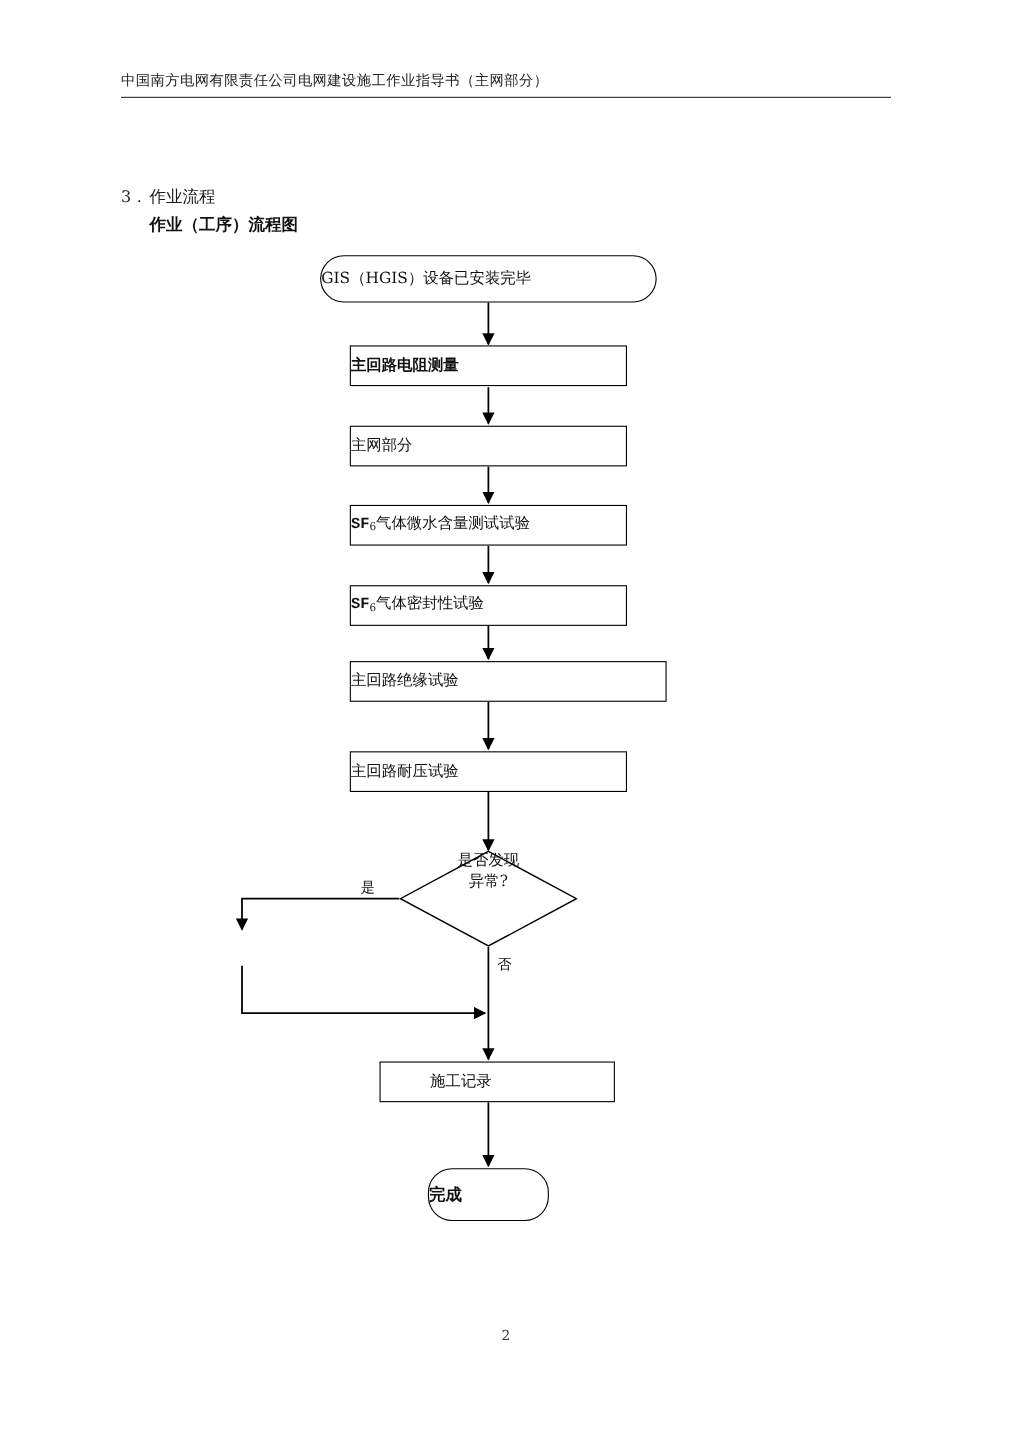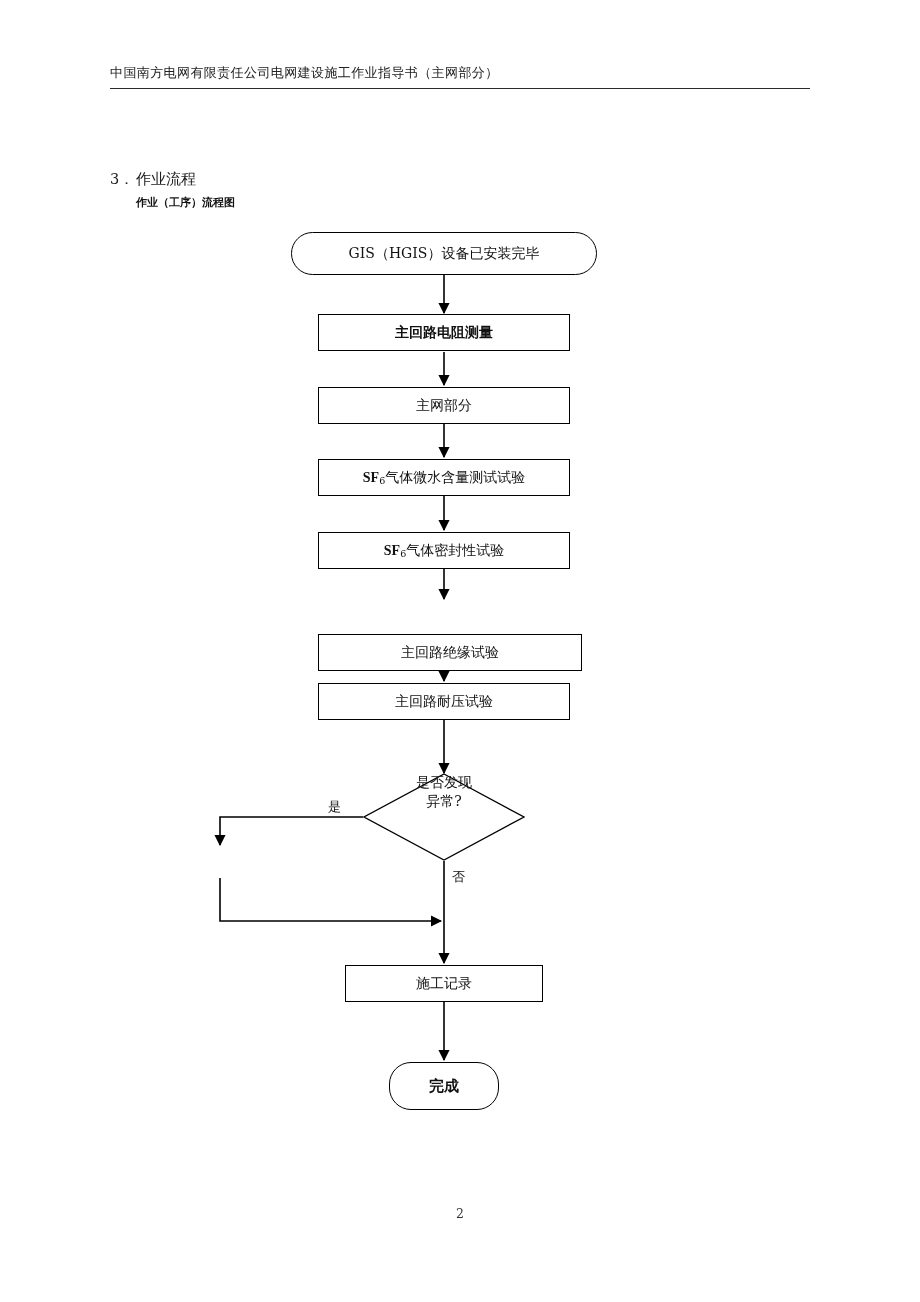--- a/index.html
+++ b/index.html
@@ -55,41 +55,41 @@
     position: absolute;
     left: 136px;
     top: 170px;
     font-size: 15px;
     color: #1a1a1a;
   }
   #subsection-title {
     position: absolute;
     left: 136px;
     top: 195px;
-    font-size: 11px;
+    font-size: 15px;
     font-weight: bold;
     font-family: "DejaVu Sans", "Liberation Sans", sans-serif;
     color: #111;
   }
 
   
   #flowchart {
     position: absolute;
     left: 0;
     top: 0;
     width: 920px;
     height: 1302px;
   }
 
   .node {
     position: absolute;
     box-sizing: border-box;
     display: flex;
     align-items: center;
-    justify-content: center;
+    justify-content: flex-start;
     text-align: center;
     background: #ffffff;
     border: 1.3px solid #000000;
     font-size: 14px;
     line-height: 1.25;
     color: #111;
   }
   .node.terminal-start {
     border-radius: 999px;
   }
@@ -101,21 +101,21 @@
   }
   .node.process {
     border-radius: 0;
   }
   .node .label { display: block; }
   .node .label sub {
     font-size: 0.68em;
     vertical-align: -0.22em;
   }
   .sf-prefix {
-    font-family: Liberation Serif, serif;
+    font-family: Liberation Mono, monospace;
     font-weight: bold;
   }
 
   
   .decision-wrap {
     position: absolute;
   }
   .decision-wrap svg { display: block; }
   .decision-label {
     position: absolute;
@@ -219,21 +219,21 @@
     </div>
 
     <div class="node process" style="left:318px; top:459px; width:252px; height:37px;">
       <span class="label"><span class="sf-prefix">SF</span><sub>6</sub><span>气体微水含量测试试验</span></span>
     </div>
 
     <div class="node process" style="left:318px; top:532px; width:252px; height:37px;">
       <span class="label"><span class="sf-prefix">SF</span><sub>6</sub><span>气体密封性试验</span></span>
     </div>
 
-    <div class="node process" style="left:318px; top:601px; width:264px; height:37px;margin-top:33px;">
+    <div class="node process" style="left:318px; top:601px; width:288px; height:37px;">
       <span class="label">主回路绝缘试验</span>
     </div>
 
     <div class="node process" style="left:318px; top:683px; width:252px; height:37px;">
       <span class="label">主回路耐压试验</span>
     </div>
 
     <div class="decision-wrap" style="left:363px; top:773px; width:162px; height:88px;">
       <svg width="162" height="88">
         <polygon points="81,1 161,44 81,87 1,44" fill="#ffffff" stroke="#000000" stroke-width="1.3"></polygon>
@@ -243,21 +243,21 @@
           <span>是否发现</span><br>
           <span>异常?</span>
         </span>
       </div>
     </div>
 
     <div class="branch-label" style="left:328px; top:798px;">是</div>
     <div class="branch-label" style="left:452px; top:868px;">否</div>
 
 
-    <div class="node process" style="left:345px; top:965px; width:198px; height:37px;">
+    <div class="node process" style="left:345px; top:965px; width:214px; height:37px;padding-left:45px;">
       <span class="label">施工记录</span>
     </div>
 
     <div class="node terminal-end" style="left:389px; top:1062px; width:110px; height:48px;">
       <span class="label">完成</span>
     </div>
 
   </div>
 
   <div id="page-number">2</div>

